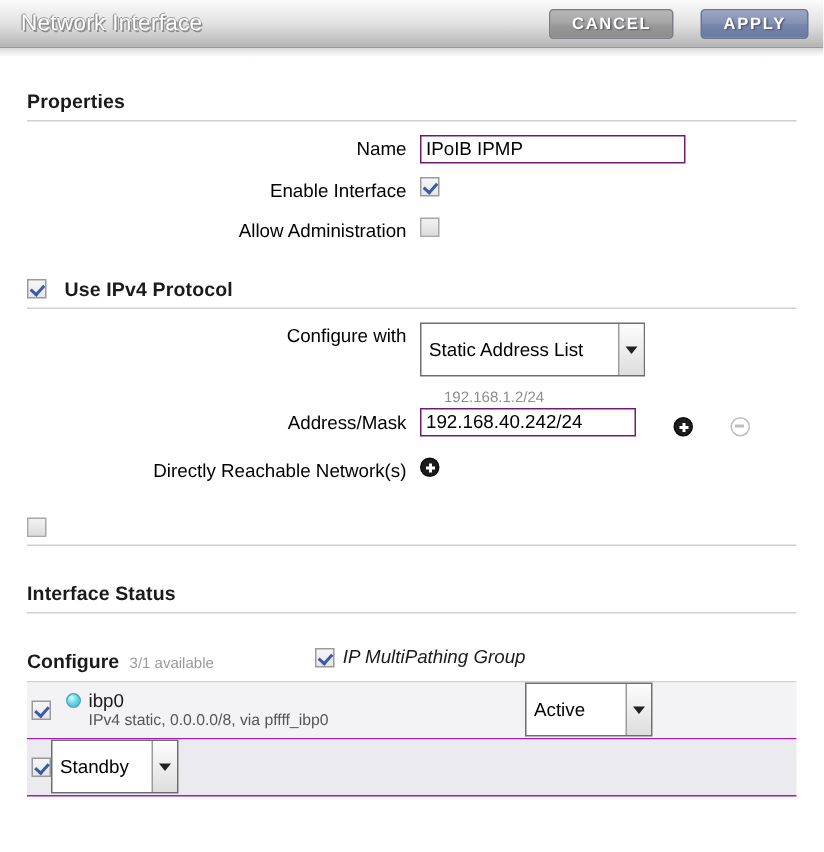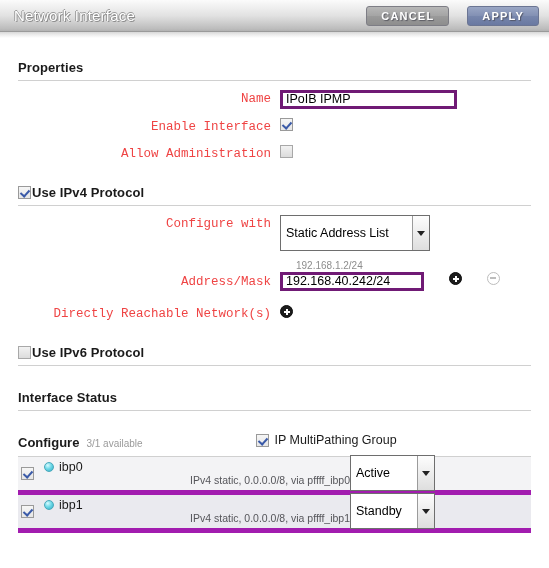--- a/index.html
+++ b/index.html
@@ -82,55 +82,54 @@
     font-size: 13px;
     font-weight: bold;
     color: #1a1a1a;
     padding-top: 22px;
     padding-bottom: 5px;
     letter-spacing: .1px;
   }
   .section-head.with-check {
     display: flex;
     align-items: center;
-    gap: 1px;
+    gap: 12px;
   }
   .rule {
     border-bottom: 1px solid #d0d0d0;
     margin-bottom: 2px;
   }
 
   
   .frow {
     display: flex;
     align-items: flex-start;
     margin-top: 9px;
   }
   .flabel {
     width: 262px;
     text-align: right;
     padding-right: 9px;
     font-size: 12.5px;
-    color: #ef4444;
+    color: #000000;
     box-sizing: border-box;
     line-height: 18px;
-    font-family: Liberation Mono, monospace;
   }
   .fctl {
     flex: 1;
     display: flex;
     align-items: center;
     gap: 8px;
   }
 
   input.txt {
     font-family: "Liberation Sans", sans-serif;
     font-size: 12.5px;
     color: #000;
-    border: 3px solid #701a75;
+    border: 1px solid #701a75;
     background: #fff;
     height: 19px;
     line-height: 19px;
     padding: 0 3px;
     box-sizing: border-box;
     outline: none;
   }
   input.txt.name { width: 177px; }
   input.txt.addr { width: 144px; }
 
@@ -253,39 +252,39 @@
     font-size: 13px;
     font-weight: bold;
     color: #1a1a1a;
   }
   .iface-count {
     font-size: 10px;
     color: #9a9a9a;
     margin-left: 7px;
   }
   .ipmp-wrap {
-    margin-left: 113px;
+    margin-left: 67px;
     display: flex;
     align-items: center;
     gap: 6px;
     font-size: 12.5px;
     color: #1a1a1a;
+    font-style: italic;
   }
 
   .iface-list {
     border-top: 1px solid #d0d0d0;
   }
   .iface-row {
     display: flex;
     align-items: center;
     height: 38px;
-    border-bottom: 5px solid #a21caf;
+    border-bottom: 1px solid #a21caf;
     box-sizing: border-box;
     padding-left: 3px;
-    text-align: right;
   }
   .iface-row.r0 { background: #f3f3f5; }
   .iface-row.r1 { background: #eaeaef; }
 
   .dot {
     width: 10px;
     height: 10px;
     border-radius: 50%;
     background: radial-gradient(circle at 35% 30%, #d9fbff 0%, #6fd9e8 45%, #2fadc4 100%);
     border: 1px solid #4aa8bb;
@@ -362,38 +361,37 @@
         <span class="sel-val">Static Address List</span>
         <span class="sel-arrow"></span>
       </span>
     </div>
   </div>
 
   <div class="frow">
     <div class="flabel" style="padding-top:13px;">Address/Mask</div>
     <div class="fctl" style="flex-direction:column; align-items:flex-start; gap:0;">
       <div class="hint">192.168.1.2/24</div>
-      <div style="display:flex; align-items:flex-start; gap:25px;">
+      <div style="display:flex; align-items:flex-end; gap:25px;">
         <input class="txt addr" type="text" value="192.168.40.242/24" style="">
         <span class="cicon plus"></span>
         <span class="cicon minus"></span>
       </div>
     </div>
   </div>
 
   <div class="frow" style="margin-top:14px;">
     <div class="flabel">Directly Reachable Network(s)</div>
     <div class="fctl">
       <span class="cicon plus"></span>
     </div>
   </div>
 
   <div class="section-head with-check">
     <span class="cb empty"></span>
-    <span>Use IPv6 Protocol</span>
   </div>
   <div class="rule"></div>
 
   <div class="section-head">Interface Status</div>
   <div class="rule"></div>
 
   <div class="iface-head">
     <span class="iface-title">Configure</span>
     <span class="iface-count">3/1 available</span>
     <span class="ipmp-wrap">
@@ -416,27 +414,20 @@
       <div class="iface-ctl">
         <span class="sel stat">
           <span class="sel-val">Active</span>
           <span class="sel-arrow"></span>
         </span>
       </div>
     </div>
 
     <div class="iface-row r1">
       <span class="cb checked"></span>
-      <div class="iface-info">
-        <div class="iface-name-line">
-          <span class="dot"></span>
-          <span>ibp1</span>
-        </div>
-        <div class="iface-sub">IPv4 static, 0.0.0.0/8, via pffff_ibp1</div>
-      </div>
       <div class="iface-ctl">
         <span class="sel stat">
           <span class="sel-val">Standby</span>
           <span class="sel-arrow"></span>
         </span>
       </div>
     </div>
 
   </div>
 

